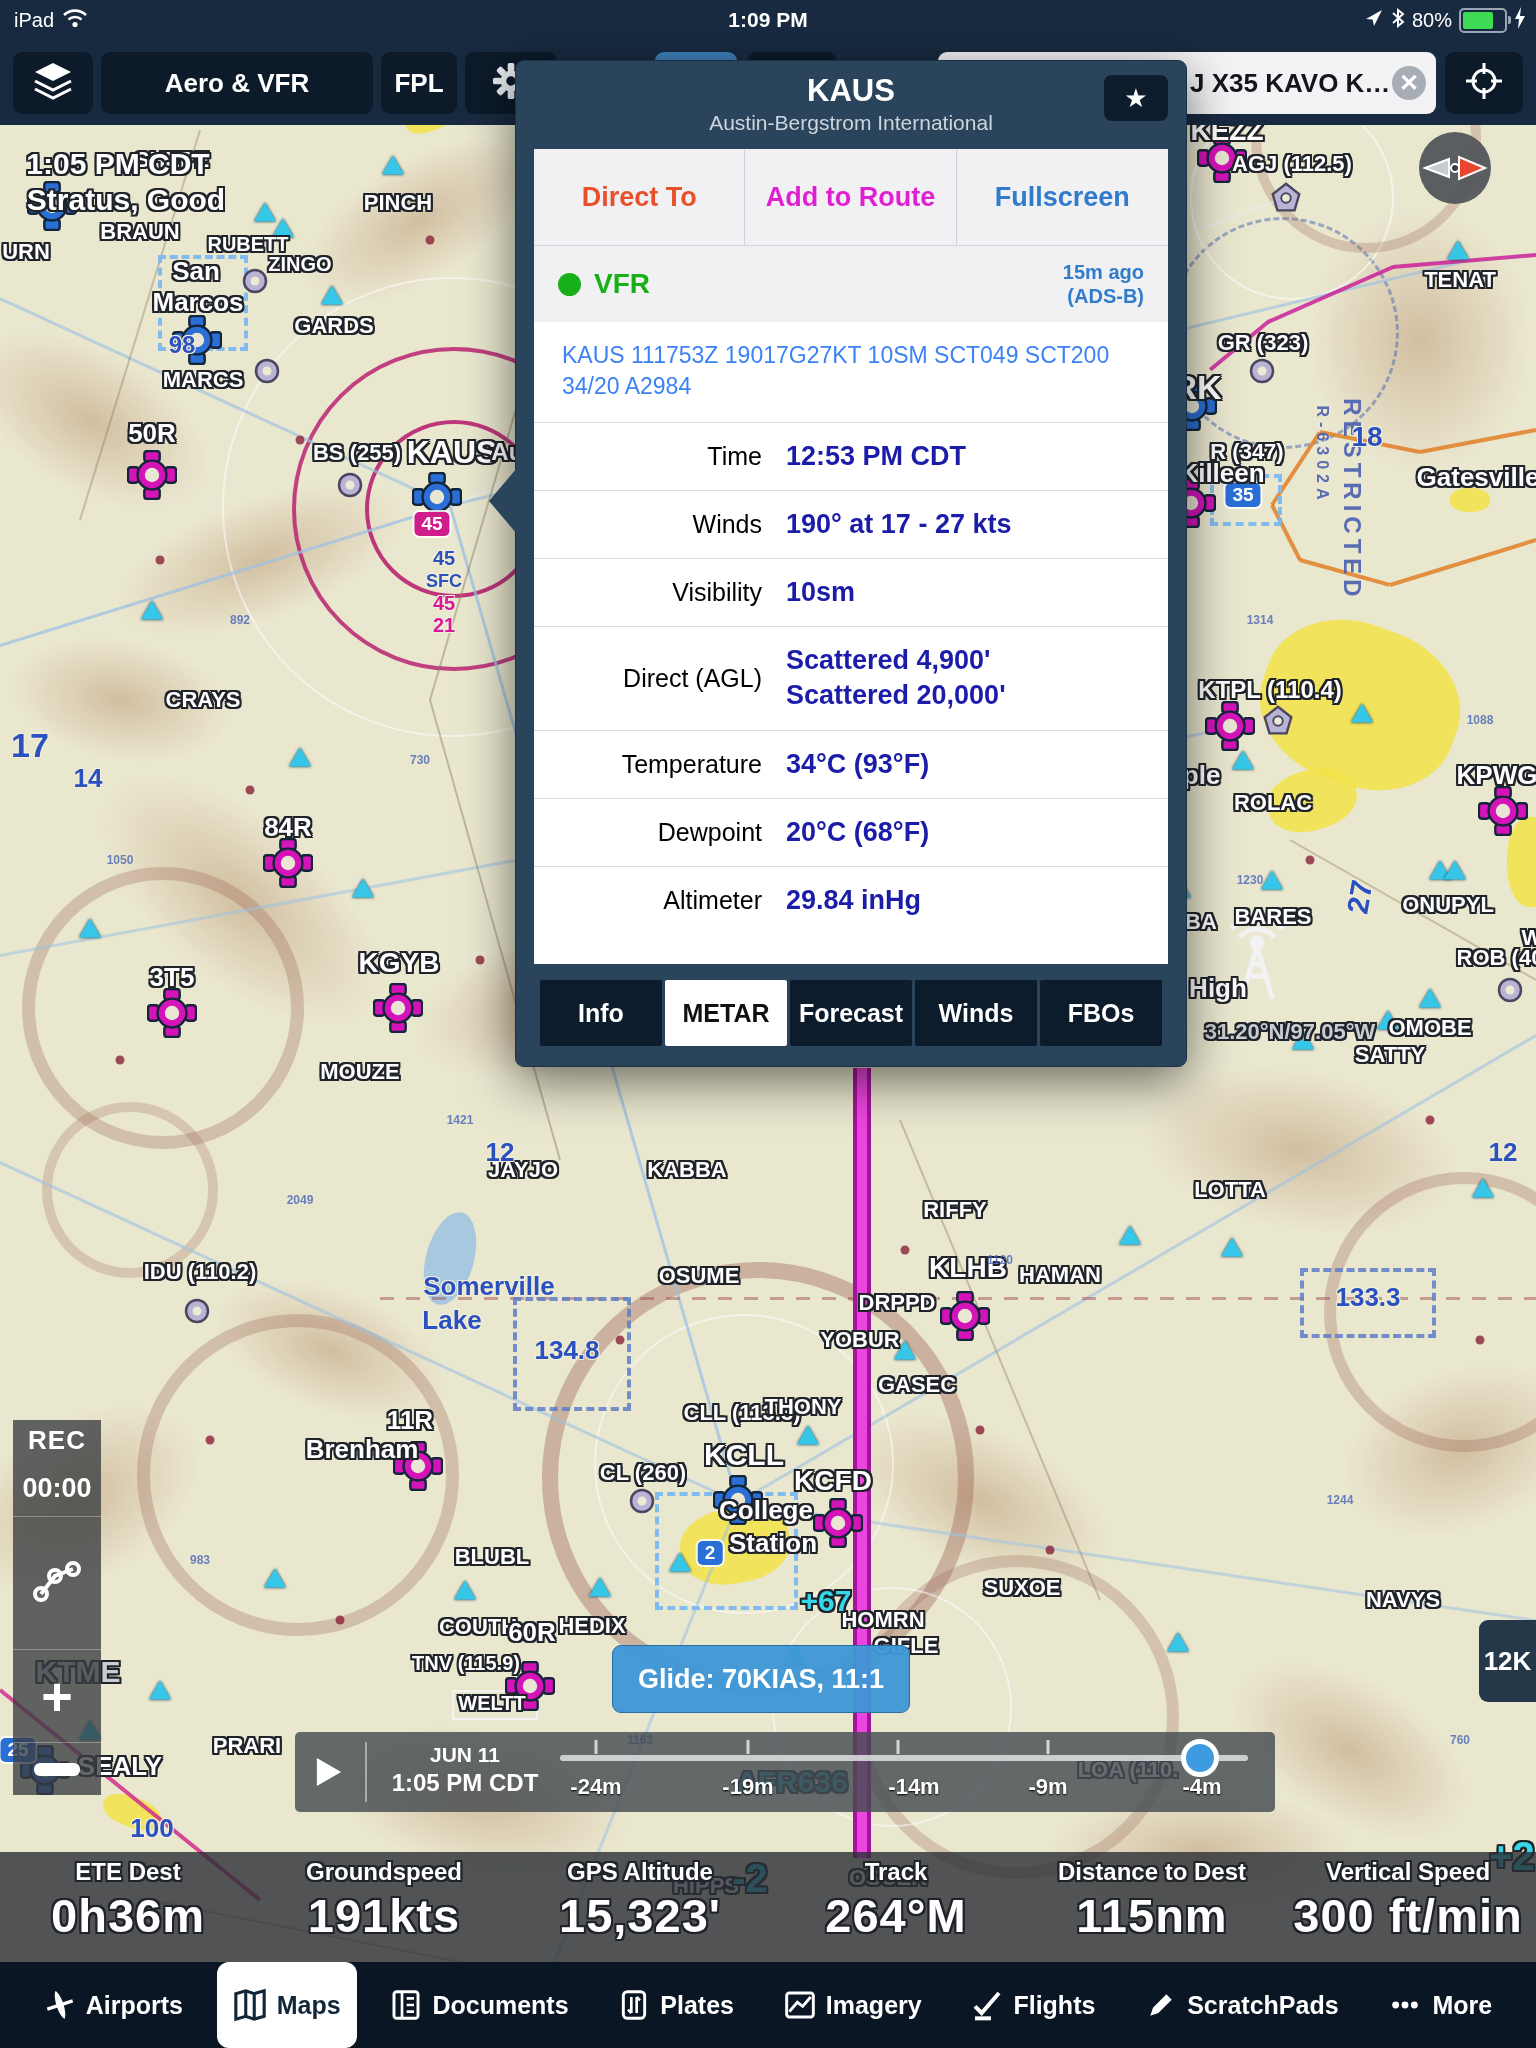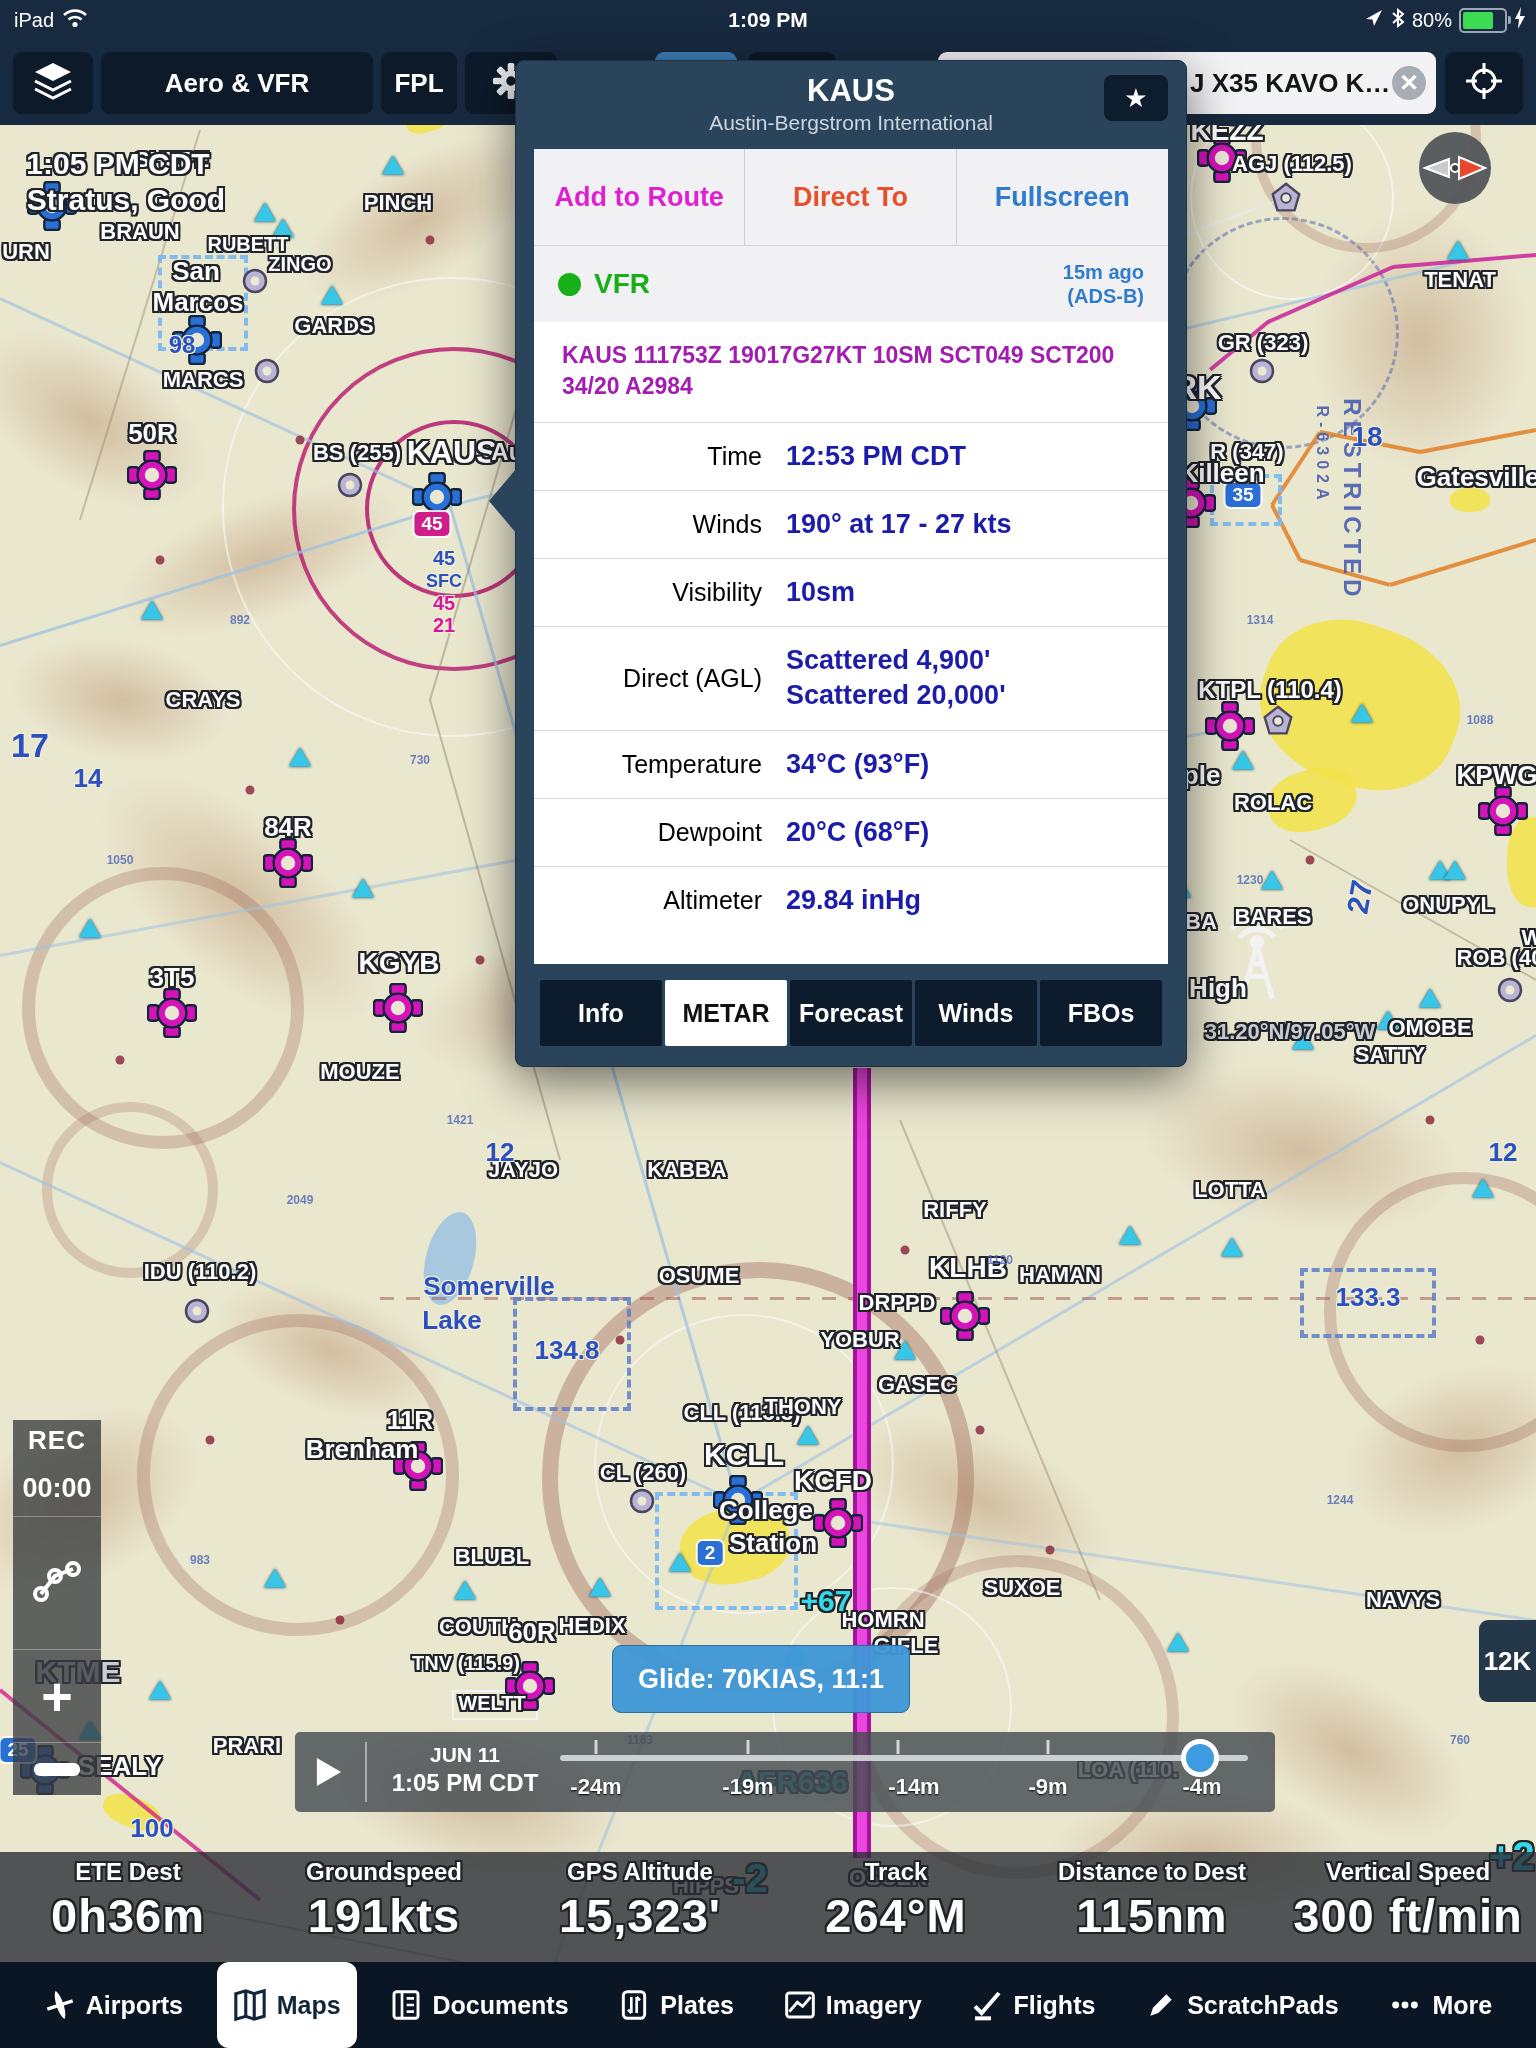--- a/index.html
+++ b/index.html
@@ -88,21 +88,21 @@
   .p-sub{margin-top:2px;font-size:21px;color:#ccd5dd;}
   #p-star{position:absolute;right:18px;top:14px;width:64px;height:46px;background:#0e1d2d;border-radius:8px;color:#fff;font-size:26px;display:flex;align-items:center;justify-content:center;}
   .p-mid{flex:1;margin:0 18px;background:#fff;display:flex;flex-direction:column;overflow:hidden;}
   .p-actions{height:96px;flex:0 0 auto;background:#f1f1f4;display:grid;grid-template-columns:1fr 1fr 1fr;}
   .p-actions div{display:flex;align-items:center;justify-content:center;font-weight:bold;font-size:27px;border-right:1px solid #d0d0d4;}
   .p-actions div:last-child{border-right:none;}
   .p-vfr{height:76px;flex:0 0 auto;background:#f1f1f4;border-top:1px solid #d6d6da;display:flex;align-items:center;padding:0 24px;}
   .vfr-dot{width:23px;height:23px;border-radius:50%;background:#18b018;margin-right:13px;}
   .vfr-txt{font-weight:bold;font-size:28px;color:#18b018;}
   .p-age{margin-left:auto;text-align:right;font-size:20px;color:#2e7ccb;line-height:1.22;font-weight:bold;}
-  .p-metar{padding:18px 40px 20px 28px;font-weight:bold;font-size:23px;color:#a21caf;line-height:1.35;background:#fff;flex:0 0 auto;}
+  .p-metar{padding:18px 40px 20px 28px;font-weight:normal;font-size:23px;color:#3b82f6;line-height:1.35;background:#fff;flex:0 0 auto;}
   .prow{display:flex;align-items:center;border-top:1px solid #d9d9de;background:#fff;padding:16px 0;flex:0 0 auto;}
   .plabel{width:228px;text-align:right;padding-right:24px;color:#000;font-size:25px;flex:0 0 auto;}
   .pvalue{flex:1;color:#1c1caa;font-size:27px;font-weight:bold;white-space:pre-line;line-height:1.3;}
   .p-foot{flex:0 0 auto;height:66px;margin:16px 24px 20px;display:flex;gap:3px;}
   .p-tab{flex:1;background:#0d1c2c;color:#fff;font-weight:bold;font-size:25px;display:flex;align-items:center;justify-content:center;border-radius:2px;}
   .p-tab.active{background:#fff;color:#111;}
 </style>
 </head>
 <body>
 
@@ -822,22 +822,22 @@
 
   <div id="popup">
     <div class="p-tail"></div>
     <div class="p-head">
       <div class="p-title">KAUS</div>
       <div class="p-sub">Austin-Bergstrom International</div>
       <div id="p-star">★</div>
     </div>
     <div class="p-mid">
       <div class="p-actions">
+        <div style="color:#e8502b;">Direct To</div>
         <div style="color:#e01fd3;">Add to Route</div>
-        <div style="color:#e8502b;">Direct To</div>
         <div style="color:#2e7ccb;">Fullscreen</div>
       </div>
       <div class="p-vfr">
         <span class="vfr-dot"></span>
         <span class="vfr-txt">VFR</span>
         <span class="p-age">
           <span>15m ago</span><br><span>(ADS-B)</span>
         </span>
       </div>
       <div class="p-metar">KAUS 111753Z 19017G27KT 10SM SCT049 SCT200 34/20 A2984</div>

